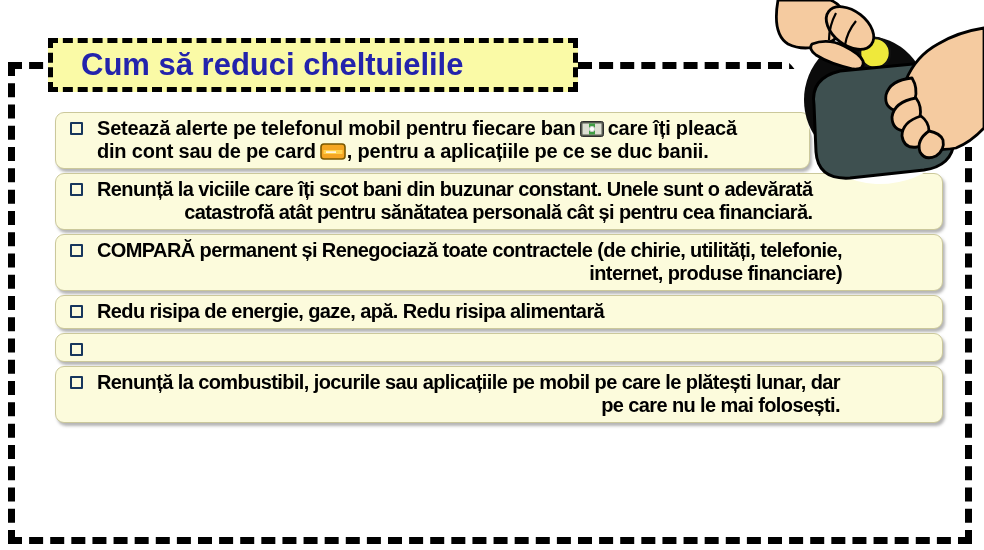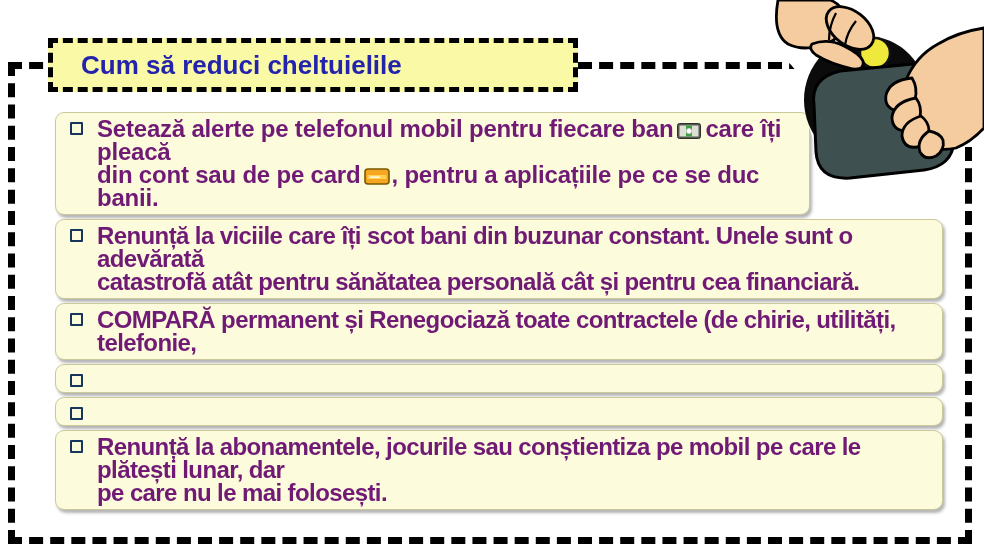--- a/index.html
+++ b/index.html
@@ -22,21 +22,21 @@
     left: 48px; top: 38px;
     width: 530px; height: 54px;
     background: #FAFAA6;
     border: 5px dashed #000;
     display: flex;
     align-items: center;
     padding-left: 28px;
     z-index: 2;
   }
   .title-text {
-    font-size: 26px;
+    font-size: 31px;
     font-weight: bold;
     color: #2323AC;
   }
   .tips {
     position: absolute;
     left: 55px; top: 112px;
     width: 888px;
     display: flex;
     flex-direction: column;
     gap: 4px;
@@ -54,27 +54,27 @@
   .tip.narrow { width: 755px; }
   .cb {
     width: 13px; height: 13px;
     border: 2px solid #17365D;
     border-radius: 1px;
     flex: none;
     margin: 5px 14px 0 2px;
     background: #FCFBDC;
   }
   .txt {
-    font-size: 24px;
+    font-size: 20px;
     font-weight: bold;
-    color: #701a75;
+    color: #000000;
     line-height: 23px;
     letter-spacing: -0.2px;
   }
-  .condensed .txt { letter-spacing: -0.6px; }
+  .condensed .txt { letter-spacing: -0.6px; text-align: right; }
   .inline-icon {
     display: inline-block;
     vertical-align: -2px;
     margin: 0 4px;
   }
   .inline-icon.card { margin-right: 1px; }
   .illustration {
     position: absolute;
     left: 766px; top: 0;
     width: 218px; height: 186px;
@@ -107,35 +107,36 @@
   </div>
 
   <div class="tip condensed">
     <span class="cb"></span>
     <div class="txt"><span>Renunță la viciile care îți scot bani din buzunar constant. Unele sunt o adevărată</span><br><span>catastrofă atât pentru sănătatea personală cât și pentru cea financiară.</span></div>
   </div>
 
 
   <div class="tip condensed">
     <span class="cb"></span>
-    <div class="txt"><span>COMPARĂ permanent și Renegociază toate contractele (de chirie, utilități, telefonie,</span><br></div>
+    <div class="txt"><span>COMPARĂ permanent și Renegociază toate contractele (de chirie, utilități, telefonie,</span><br><span>internet, produse financiare)</span></div>
   </div>
 
   <div class="tip condensed">
     <span class="cb"></span>
+    <div class="txt"><span>Redu risipa de energie, gaze, apă. Redu risipa alimentară</span></div>
   </div>
 
 
   <div class="tip condensed">
     <span class="cb"></span>
   </div>
 
   <div class="tip condensed">
     <span class="cb"></span>
-    <div class="txt"><span>Renunță la abonamentele,  jocurile sau conștientiza pe mobil pe care le plătești lunar, dar</span><br><span>pe care nu le mai folosești.</span></div>
+    <div class="txt"><span>Renunță la combustibil,  jocurile sau aplicațiile pe mobil pe care le plătești lunar, dar</span><br><span>pe care nu le mai folosești.</span></div>
   </div>
 
 </div>
 
 <div class="illustration">
   <svg width="218" height="186" viewBox="0 0 218 186">
 
     <path d="M0,44 Q6,18 20,0 L218,0 L218,128 Q196,150 178,158 Q150,185 110,184 Q70,182 52,150 Q38,122 40,96 Q34,72 22,62 Q6,56 0,48 Z" fill="#ffffff"></path>
 
     <ellipse cx="100" cy="100" rx="62" ry="64" fill="#0b0b0b"></ellipse>

